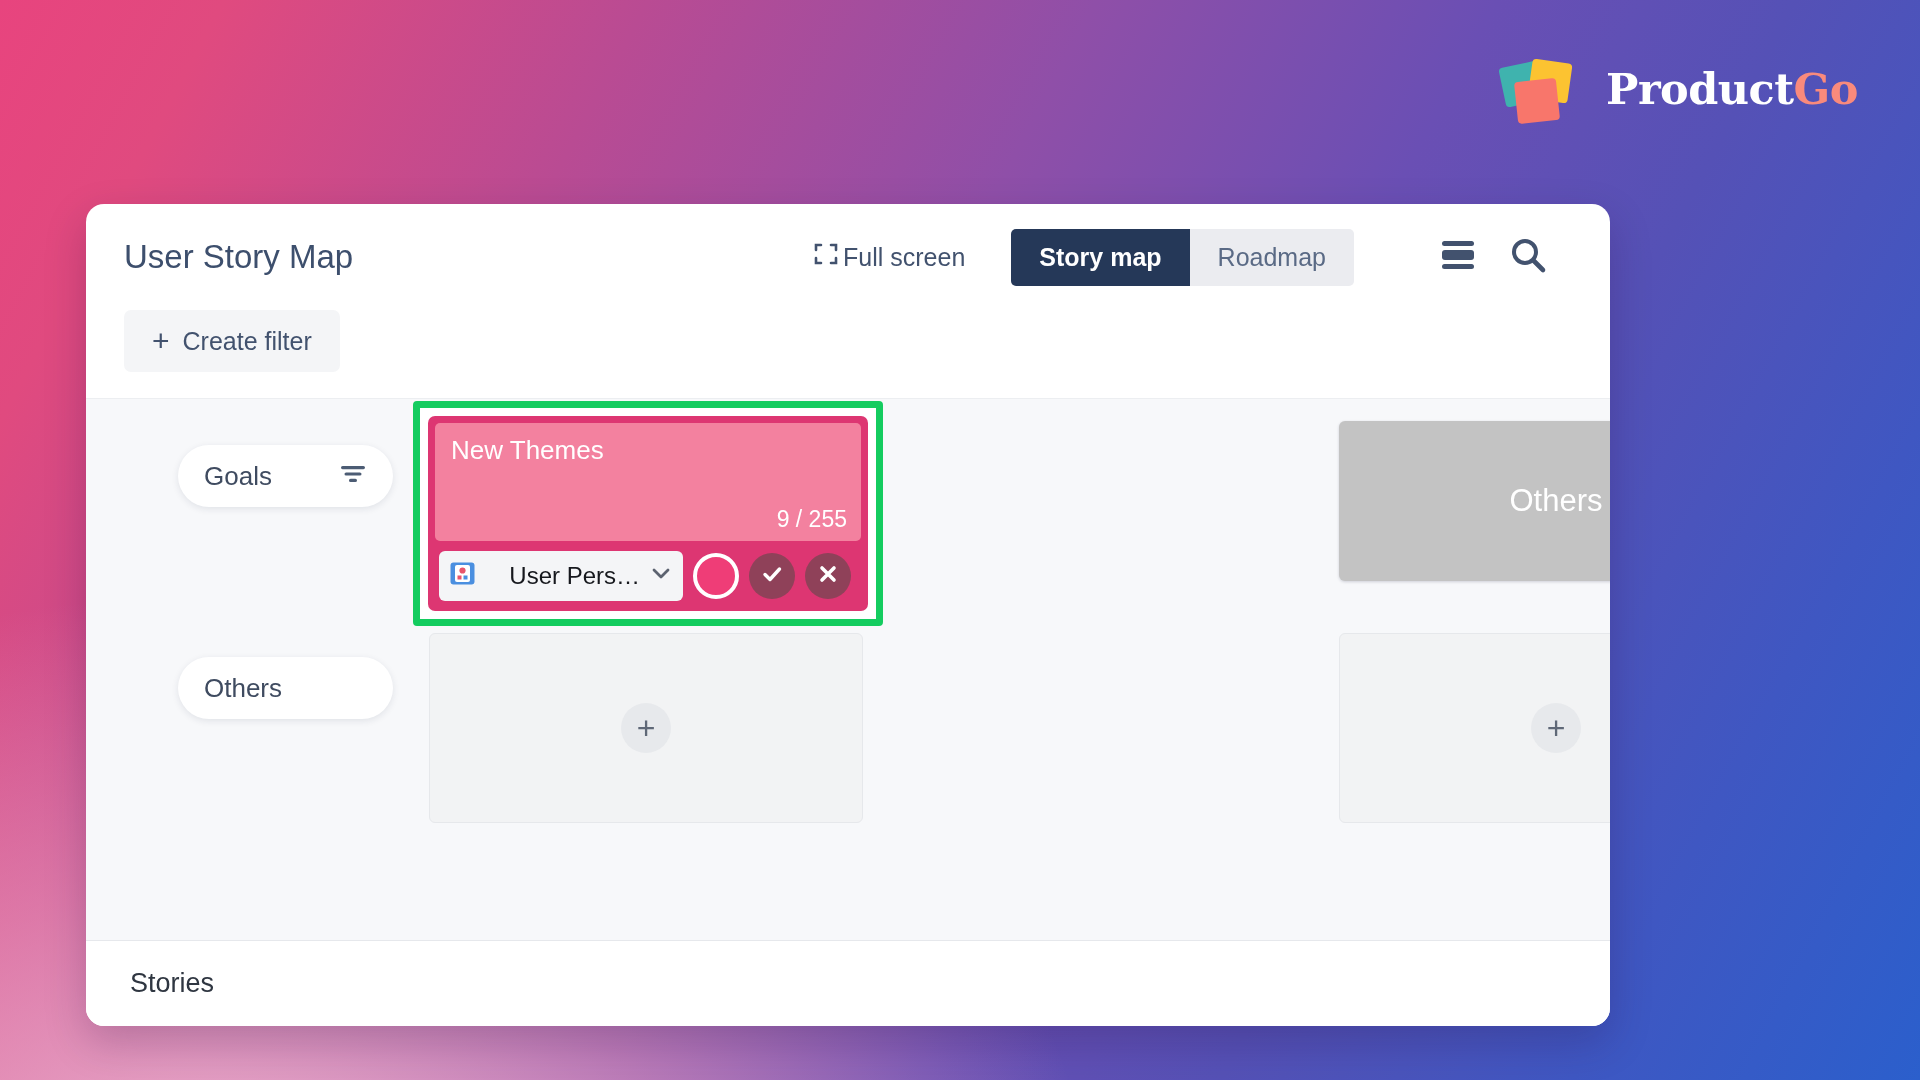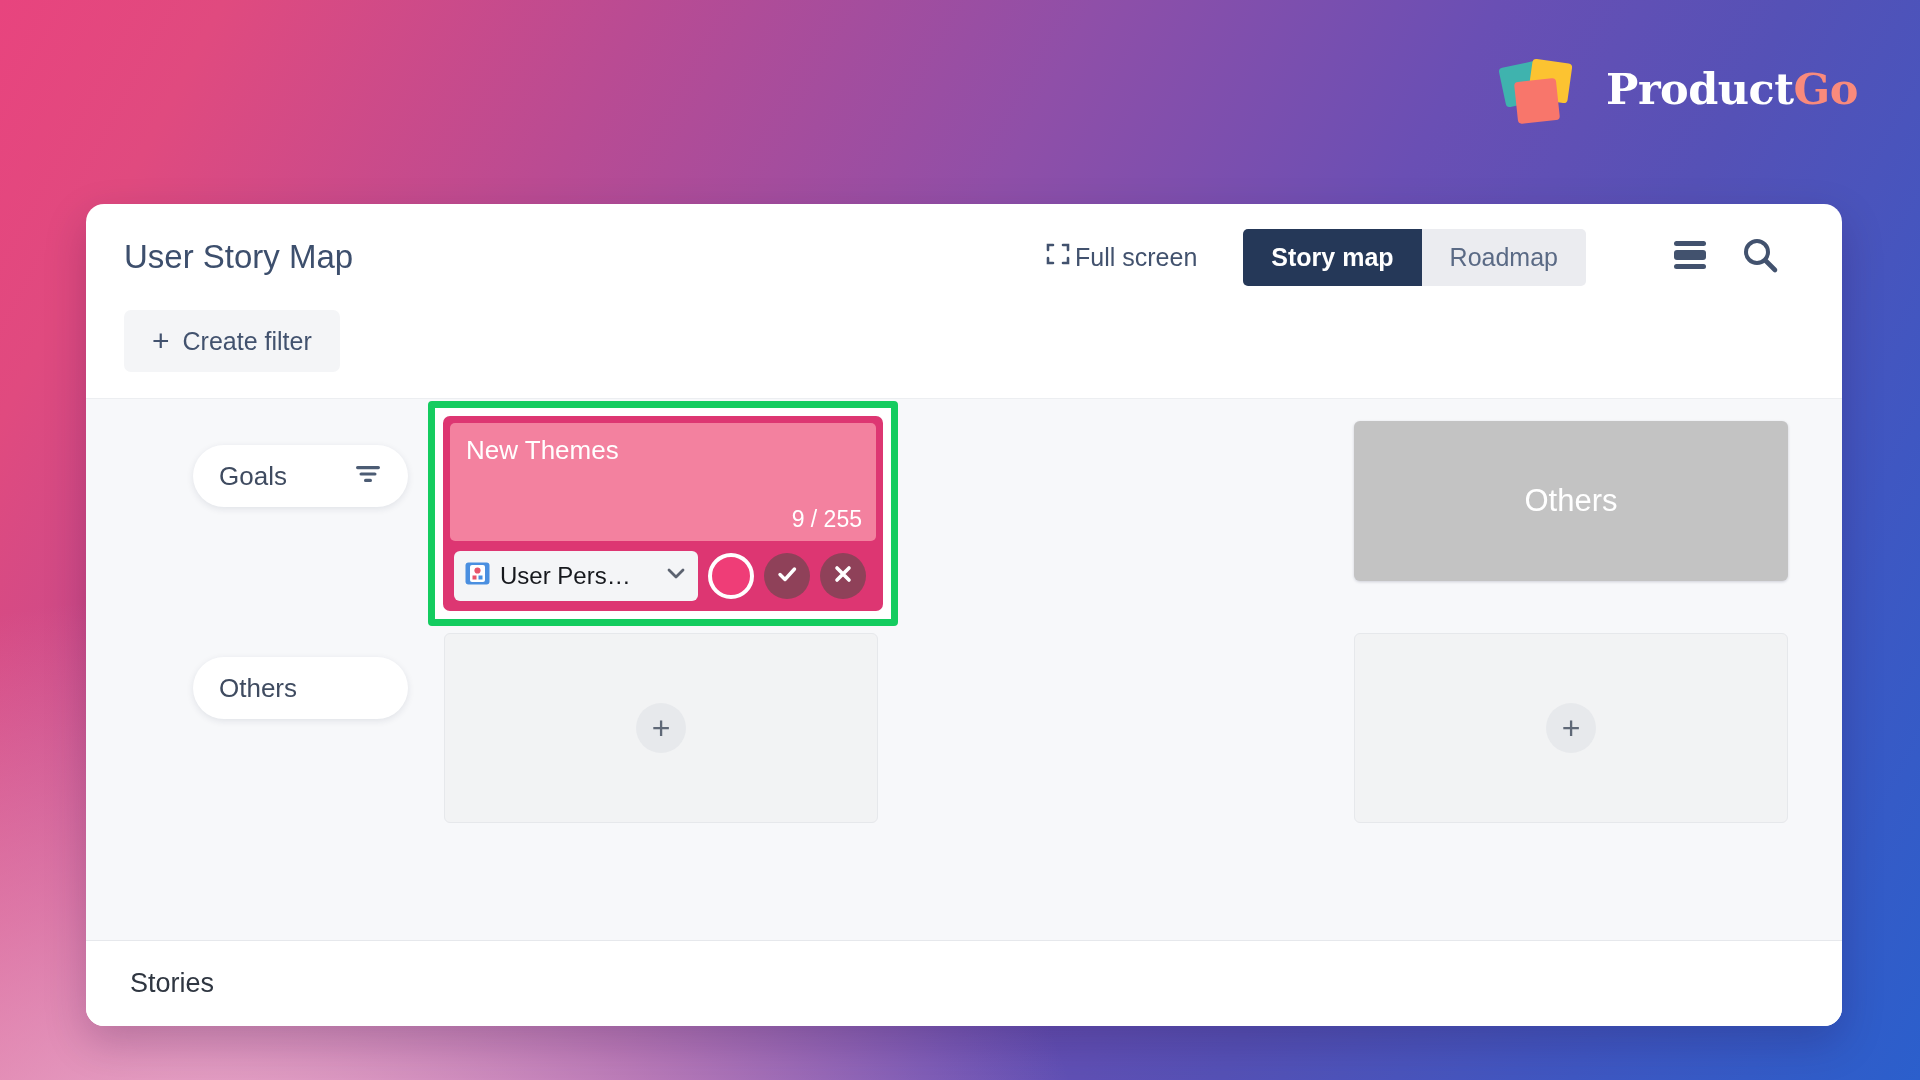--- a/index.html
+++ b/index.html
@@ -82,21 +82,21 @@
     line-height: 1;
   }
   .brand-product { color: #ffffff; }
   .brand-go { color: #f98a7c; }
 
   
   .app-window {
     position: absolute;
     left: 86px;
     top: 204px;
-    width: 1756px;
+    width: 1524px;
     height: 822px;
     background: #ffffff;
     border-radius: 18px;
     box-shadow: 0 16px 42px rgba(35, 10, 60, 0.22);
     overflow: hidden;
     display: flex;
     flex-direction: column;
     z-index: 4;
   }
 
@@ -183,21 +183,21 @@
     background: #f7f8fa;
     border-top: 1px solid #eceef1;
     position: relative;
     padding: 22px 0 0 0;
     overflow: hidden;
   }
 
   .row {
     display: flex;
     align-items: flex-start;
-    padding-left: 29px;
+    padding-left: 14px;
   }
   .row-goals { height: 200px; }
   .row-steps { height: 200px; margin-top: 12px; }
 
   .row-label {
     flex: 0 0 auto;
     width: 215px;
     margin-left: 78px;
     margin-top: 24px;
     height: 62px;
@@ -272,20 +272,21 @@
     right: 14px;
     bottom: 8px;
     font-size: 23px;
     color: #ffffff;
   }
   .edit-controls {
     display: flex;
     align-items: center;
     gap: 10px;
     padding: 10px 4px 2px 4px;
+    text-align: right;
   }
   .persona-select {
     flex: 1 1 auto;
     max-width: 244px;
     height: 50px;
     background: #f4f5f7;
     border-radius: 6px;
     display: flex;
     align-items: center;
     gap: 9px;

